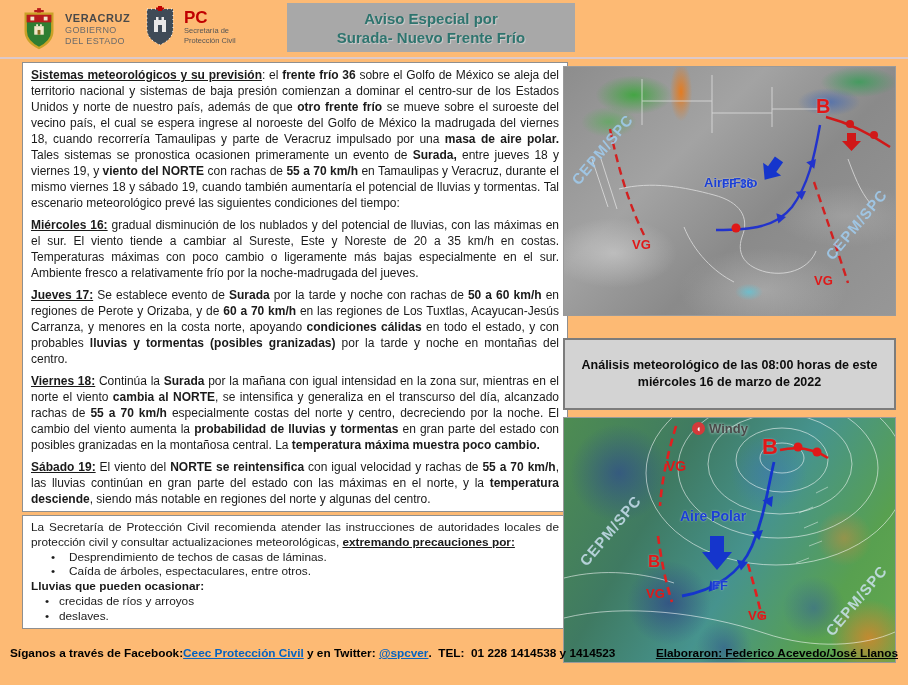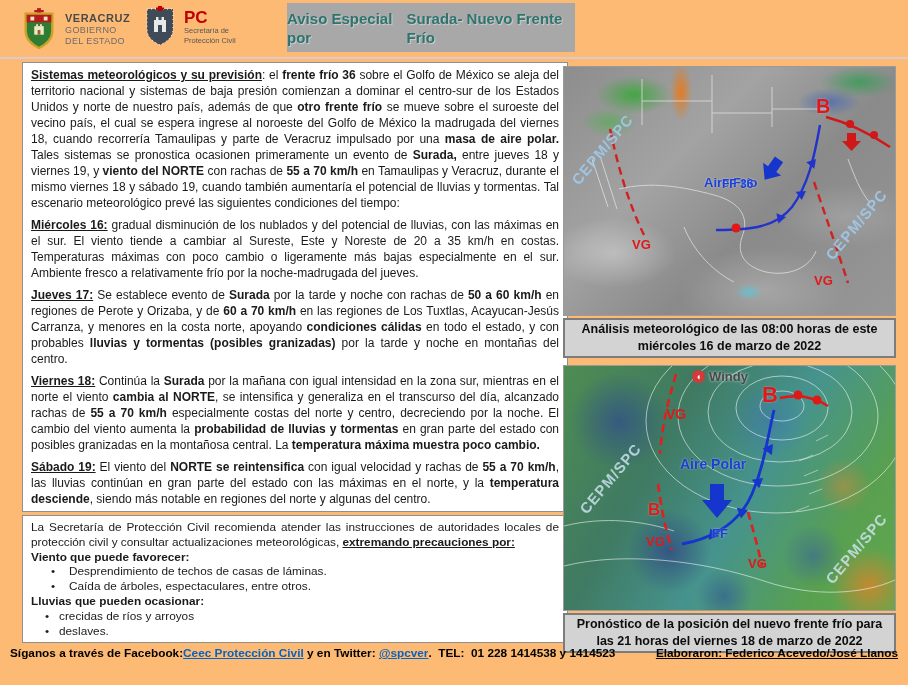--- a/index.html
+++ b/index.html
@@ -8,21 +8,21 @@
   
   .hdr{position:absolute;left:0;top:0;width:908px;height:57px;}
   .logo-ver{position:absolute;left:20px;top:7px;display:flex;align-items:center;gap:7px;}
   .logo-ver .txt{line-height:1;}
   .lv1{font-size:11px;font-weight:bold;color:#4a4a4a;letter-spacing:.5px;}
   .lv2,.lv3{font-size:9px;color:#6b6b6b;letter-spacing:.4px;margin-top:2px;}
   .logo-pc{position:absolute;left:142px;top:6px;display:flex;align-items:center;gap:6px;}
   .pc-abbr{font-size:17px;font-weight:bold;color:#c00000;line-height:1;}
   .pc-sub{font-size:7.5px;color:#555;line-height:1.25;}
   .banner{position:absolute;left:287px;top:3px;width:288px;height:49px;background:#a8a8a8;
-          display:flex;flex-direction:row;justify-content:center;align-items:center;}
+          display:flex;flex-direction:column;justify-content:center;align-items:center;}
   .banner div{font-size:15px;font-weight:bold;color:#2e746e;line-height:19px;
           text-shadow:1px 1px 1px rgba(255,255,255,.45);}
   .org{position:absolute;right:8px;top:3px;text-align:right;font-weight:bold;font-size:11.5px;
        line-height:14.5px;color:#000;}
   .hdr-rule{position:absolute;left:0;top:57px;width:908px;height:2px;background:#ddc9c9;}
   
   .leftcol{position:absolute;left:10px;top:62px;width:546px;margin-left:12px;}
   .tbox{border:1px solid #8f8f8f;background:#fff;box-sizing:border-box;padding:4px 8px;}
   .tbox + .tbox{margin-top:3px;}
   .para{font-size:12px;line-height:16px;text-align:justify;margin:0 0 6px 0;}
@@ -66,23 +66,23 @@
   .mlabel{position:absolute;white-space:nowrap;font-weight:bold;}
   .lab-blue{color:#1b3fd4;text-shadow:0 0 2px rgba(255,255,255,.55);}
   .lab-red{color:#e01818;}
   .lab-b{font-size:20px;color:#e01818;text-shadow:0 0 2px rgba(255,255,255,.4);}
   .wm{color:rgba(160,205,240,.85);font-size:15px;letter-spacing:1px;transform:rotate(-50deg);transform-origin:left top;}
   .windy .wm{color:rgba(210,230,248,.8);}
   .brand{position:absolute;left:128px;top:3px;display:flex;align-items:center;gap:4px;}
   .brand .dot{width:13px;height:13px;border-radius:50%;background:#d43a3a;color:#fff;
       font-size:9px;font-weight:bold;display:flex;align-items:center;justify-content:center;}
   .brand .bt{font-size:13px;font-weight:bold;color:#4a4a4a;text-shadow:0 0 3px rgba(255,255,255,.8);}
-  .cap{margin-top:2px;background:#d3d3d3;border:2px solid #7c7c7c;box-sizing:border-box;
+  .cap{margin-top:22px;background:#d3d3d3;border:2px solid #7c7c7c;box-sizing:border-box;
        width:333px;min-height:40px;display:flex;align-items:center;justify-content:center;
-       text-align:center;font-weight:bold;font-size:12.5px;line-height:17px;color:#0d0d0d;padding:1px 4px;}
+       text-align:center;font-weight:bold;font-size:12.5px;line-height:17px;color:#0d0d0d;padding:17px 4px;}
   
   .footer{position:absolute;left:10px;top:646px;width:888px;display:flex;align-items:baseline;
           font-size:11.8px;font-weight:bold;color:#000;white-space:nowrap;}
   .footer a{color:#0563c1;text-decoration:underline;cursor:pointer;}
   .credits{margin-left:auto;text-decoration:underline;}
 </style>
 </head>
 <body>
 
 <div class="page">
@@ -139,21 +139,20 @@
     <div class="tbox">
       <p class="para"><span class="rt-b rt-u">Sistemas meteorológicos y su previsión</span><span>: el </span><span class="rt-b">frente frío 36</span><span> sobre el Golfo de México se aleja del territorio nacional y sistemas de baja presión comienzan a dominar el centro-sur de los Estados Unidos y norte de nuestro país, además de que </span><span class="rt-b">otro frente frío</span><span> se mueve sobre el suroeste del vecino país, el cual se espera ingrese al noroeste del Golfo de México la madrugada del viernes 18, cuando recorrería Tamaulipas y parte de Veracruz impulsado por una </span><span class="rt-b">masa de aire polar.</span><span> Tales sistemas se pronostica ocasionen primeramente un evento de </span><span class="rt-b">Surada,</span><span> entre jueves 18 y viernes 19, y </span><span class="rt-b">viento del NORTE</span><span> con rachas de </span><span class="rt-b">55 a 70 km/h</span><span> en Tamaulipas y Veracruz, durante el mismo viernes 18 y sábado 19, cuando también aumentaría el potencial de lluvias y tormentas. Tal escenario meteorológico prevé las siguientes condiciones del tiempo:</span></p>
       <p class="para"><span class="rt-b rt-u">Miércoles 16:</span><span> gradual disminución de los nublados y del potencial de lluvias, con las máximas en el sur. El viento tiende a cambiar al Sureste, Este y Noreste de 20 a 35 km/h en costas. Temperaturas máximas con poco cambio o ligeramente más bajas especialmente en el sur. Ambiente fresco a relativamente frío por la noche-madrugada del jueves.</span></p>
       <p class="para"><span class="rt-b rt-u">Jueves 17:</span><span> Se establece evento de </span><span class="rt-b">Surada</span><span> por la tarde y noche con rachas de </span><span class="rt-b">50 a 60 km/h</span><span> en regiones de Perote y Orizaba, y de </span><span class="rt-b">60 a 70 km/h</span><span> en las regiones de Los Tuxtlas, Acayucan-Jesús Carranza, y menores en la costa norte, apoyando </span><span class="rt-b">condiciones cálidas</span><span> en todo el estado, y con probables </span><span class="rt-b">lluvias y tormentas (posibles granizadas)</span><span> por la tarde y noche en montañas del centro.</span></p>
       <p class="para"><span class="rt-b rt-u">Viernes 18:</span><span> Continúa la </span><span class="rt-b">Surada</span><span> por la mañana con igual intensidad en la zona sur, mientras en el norte el viento </span><span class="rt-b">cambia al NORTE</span><span>, se intensifica y generaliza en el transcurso del día, alcanzado rachas de </span><span class="rt-b">55 a 70 km/h</span><span> especialmente costas del norte y centro, decreciendo por la noche. El cambio del viento aumenta la </span><span class="rt-b">probabilidad de lluvias y tormentas</span><span> en gran parte del estado con posibles granizadas en la montañosa central. La </span><span class="rt-b">temperatura máxima muestra poco cambio.</span></p>
       <p class="para"><span class="rt-b rt-u">Sábado 19:</span><span>  El viento del </span><span class="rt-b">NORTE se reintensifica</span><span> con igual velocidad y rachas de </span><span class="rt-b">55 a 70 km/h</span><span>, las lluvias continúan en gran parte del estado con las máximas en el norte, y la </span><span class="rt-b">temperatura desciende</span><span>, siendo más notable en regiones del norte y algunas del centro.</span></p>
     </div>
 
     <div class="tbox rec">
       <p class="line" style="text-align:justify;margin:0;"><span>La Secretaría de Protección Civil recomienda atender las instrucciones de autoridades locales de protección civil y consultar actualizaciones meteorológicas, </span><span class="rt-b rt-u">extremando precauciones por:</span></p>
-      <p class="line bold">Viento que puede favorecer:</p>
       <ul class="blt">
         <li>Desprendimiento de techos de casas de láminas.</li>
         <li>Caída de árboles, espectaculares, entre otros.</li>
       </ul>
       <p class="line bold">Lluvias que pueden ocasionar:</p>
       <ul class="blt tight">
         <li>crecidas de ríos y arroyos</li>
         <li>deslaves.</li>
       </ul>
     </div>

